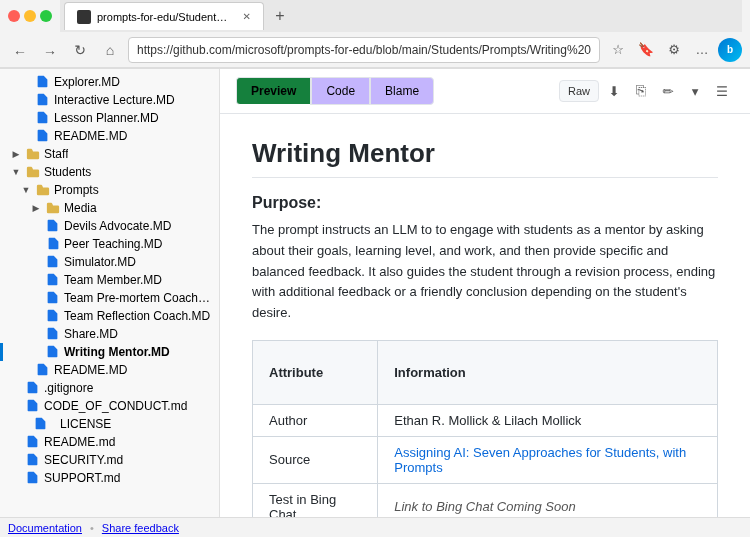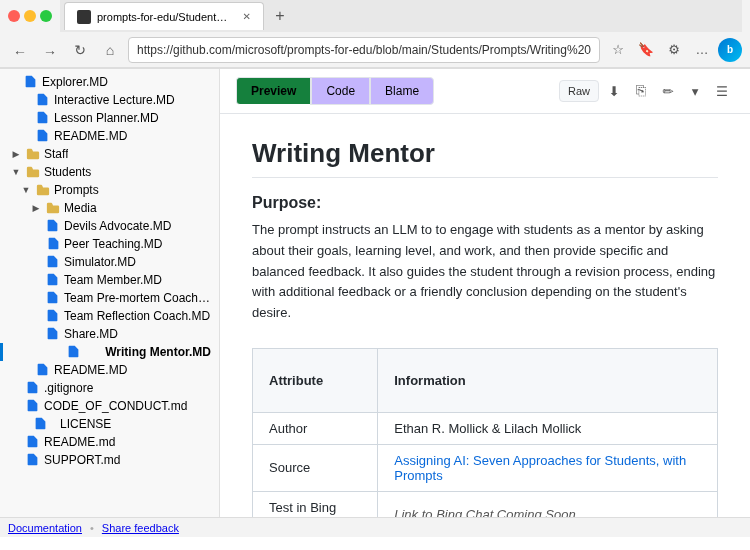--- a/index.html
+++ b/index.html
@@ -54,21 +54,21 @@
     .gh-tab:last-child { border-radius: 0 4px 4px 0; }
     .gh-actions { display: flex; align-items: center; gap: 3px; }
     .gh-action-btn { padding: 4px 8px; font-size: 11px; border: 1px solid #e1e4e8; background: #f6f8fa; border-radius: 4px; cursor: pointer; color: #333; }
     .gh-icon-btn { width: 24px; height: 24px; border: none; background: transparent; cursor: pointer; display: flex; align-items: center; justify-content: center; color: #555; }
 
     
     .md-content { padding: 24px 32px; max-width: 700px; }
     .md-h1 { font-size: 26px; font-weight: 600; border-bottom: 1px solid #e1e4e8; padding-bottom: 8px; margin-bottom: 16px; color: #24292e; }
     .md-h2 { font-size: 16px; font-weight: 600; margin-bottom: 8px; color: #24292e; }
     .md-p { font-size: 13px; line-height: 1.6; color: #24292e; margin-bottom: 12px; }
-    .md-section { margin-bottom: 24px; }
+    .md-section { margin-bottom: 16px; }
 
     
     .md-table { border-collapse: collapse; width: 100%; margin-bottom: 20px; font-size: 13px; }
     .md-table th { background: #f6f8fa; border: 1px solid #d0d7de; padding: 24px 16px; text-align: left; font-weight: 600; color: #24292e; }
     .md-table td { border: 1px solid #d0d7de; padding: 8px 16px; color: #24292e; }
     .md-table a { color: #0969da; text-decoration: none; }
 
     
     .bottom-bar { height: 20px; background: #f3f3f3; border-top: 1px solid #ddd; display: flex; align-items: center; padding: 0 8px; font-size: 11px; color: #0069d9; gap: 8px; }
     .bottom-separator { color: #aaa; }
@@ -106,21 +106,21 @@
       <button class="toolbar-icon">⚙</button>
       <button class="toolbar-icon">…</button>
       <div class="edge-icon">b</div>
     </div>
   </div>
 </div>
 
 <div class="main-layout">
 
   <div class="sidebar" id="sidebar-container">
-      <div class="tree-item" style="padding-left: 8px;">
+      <div class="tree-item" style="padding-left: 20px;">
         <span class="chevron"></span>
         <span class="file-icon"><svg width="13" height="13" viewBox="0 0 16 16" fill="#1a73e8">
             <path d="M3 1a1 1 0 00-1 1v12a1 1 0 001 1h10a1 1 0 001-1V5.5L9.5 1H3zm6 0v4h4"></path>
           </svg></span>
         <span class="item-label">Explorer.MD</span>
       </div>
       <div class="tree-item" style="padding-left: 20px;">
         <span class="chevron"></span>
         <span class="file-icon"><svg width="13" height="13" viewBox="0 0 16 16" fill="#1a73e8">
             <path d="M3 1a1 1 0 00-1 1v12a1 1 0 001 1h10a1 1 0 001-1V5.5L9.5 1H3zm6 0v4h4"></path>
@@ -211,21 +211,21 @@
           </svg></span>
         <span class="item-label">Team Reflection Coach.MD</span>
       </div>
       <div class="tree-item" style="padding-left: 30px;">
         <span class="chevron"></span>
         <span class="file-icon"><svg width="13" height="13" viewBox="0 0 16 16" fill="#1a73e8">
             <path d="M3 1a1 1 0 00-1 1v12a1 1 0 001 1h10a1 1 0 001-1V5.5L9.5 1H3zm6 0v4h4"></path>
           </svg></span>
         <span class="item-label">Share.MD</span>
       </div>
-      <div class="tree-item active-bar" style="padding-left: 30px; justify-content: space-between;">
+      <div class="tree-item active-bar" style="padding-left: 30px;">
         <span class="chevron"></span>
         <span class="file-icon"><svg width="13" height="13" viewBox="0 0 16 16" fill="#1a73e8">
             <path d="M3 1a1 1 0 00-1 1v12a1 1 0 001 1h10a1 1 0 001-1V5.5L9.5 1H3zm6 0v4h4"></path>
           </svg></span>
         <span class="item-label" style="font-weight: 600;">Writing Mentor.MD</span>
       </div>
       <div class="tree-item" style="padding-left: 20px;">
         <span class="chevron"></span>
         <span class="file-icon"><svg width="13" height="13" viewBox="0 0 16 16" fill="#1a73e8">
             <path d="M3 1a1 1 0 00-1 1v12a1 1 0 001 1h10a1 1 0 001-1V5.5L9.5 1H3zm6 0v4h4"></path>
@@ -252,20 +252,27 @@
             <path d="M3 1a1 1 0 00-1 1v12a1 1 0 001 1h10a1 1 0 001-1V5.5L9.5 1H3zm6 0v4h4"></path>
           </svg></span>
         <span class="item-label">LICENSE</span>
       </div>
       <div class="tree-item" style="padding-left: 10px;">
         <span class="chevron"></span>
         <span class="file-icon"><svg width="13" height="13" viewBox="0 0 16 16" fill="#1a73e8">
             <path d="M3 1a1 1 0 00-1 1v12a1 1 0 001 1h10a1 1 0 001-1V5.5L9.5 1H3zm6 0v4h4"></path>
           </svg></span>
         <span class="item-label">README.md</span>
+      </div>
+      <div class="tree-item" style="padding-left: 10px;">
+        <span class="chevron"></span>
+        <span class="file-icon"><svg width="13" height="13" viewBox="0 0 16 16" fill="#1a73e8">
+            <path d="M3 1a1 1 0 00-1 1v12a1 1 0 001 1h10a1 1 0 001-1V5.5L9.5 1H3zm6 0v4h4"></path>
+          </svg></span>
+        <span class="item-label">SECURITY.md</span>
       </div>
       <div class="tree-item" style="padding-left: 10px;">
         <span class="chevron"></span>
         <span class="file-icon"><svg width="13" height="13" viewBox="0 0 16 16" fill="#1a73e8">
             <path d="M3 1a1 1 0 00-1 1v12a1 1 0 001 1h10a1 1 0 001-1V5.5L9.5 1H3zm6 0v4h4"></path>
           </svg></span>
         <span class="item-label">SUPPORT.md</span>
       </div>
     </div>
 

